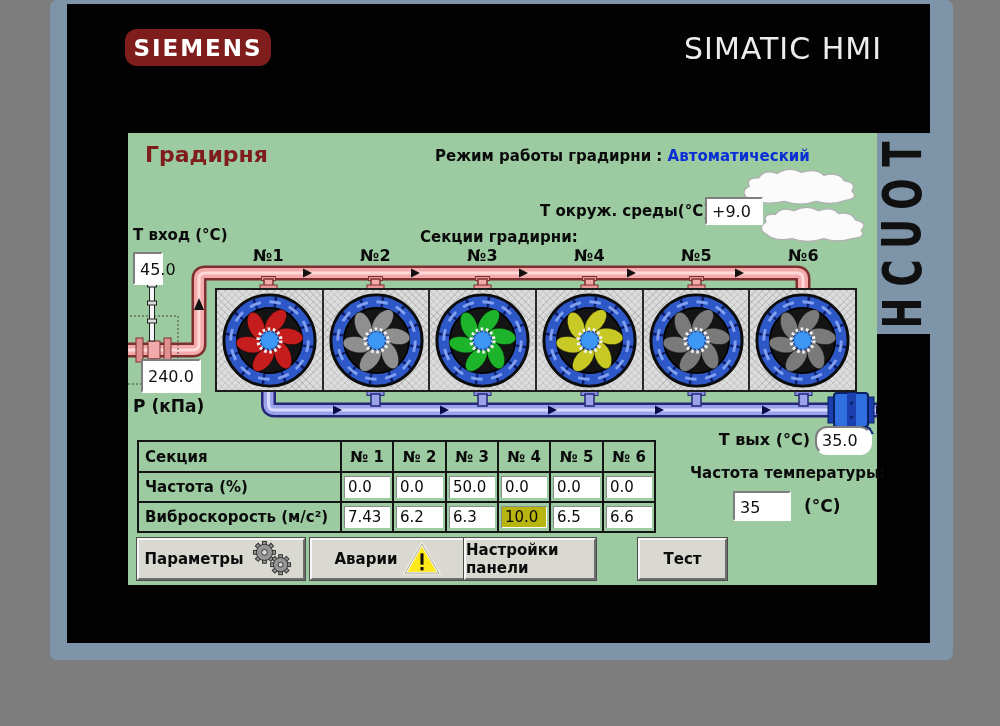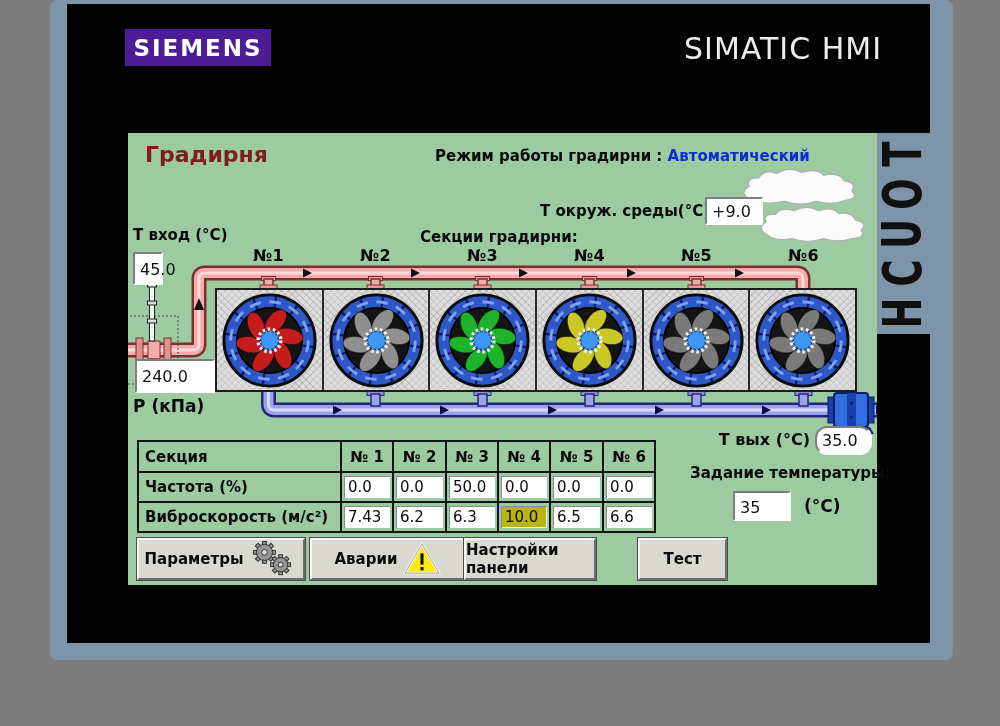--- a/index.html
+++ b/index.html
@@ -45,21 +45,21 @@
            font-weight:bold;font-size:15px;color:#0b0b0b;}
   .mode-line{white-space:nowrap;}
   .clouds{position:absolute;left:610px;top:31px;z-index:2;}
 </style>
 </head>
 <body>
 
 <div class="frame">
   <div class="bezel">
 
-    <div class="brand" style="background: #4c1d95;">
+    <div class="brand" style="background: #7f1d1d; border-radius: 12px;">
       <span>SIEMENS</span>
     </div>
     <div class="product">SIMATIC HMI</div>
     <div class="touch-strip" id="touch-strip">
         <span>T</span>
         <span>O</span>
         <span>U</span>
         <span>C</span>
         <span>H</span>
       </div>
@@ -333,27 +333,27 @@
               <g transform="rotate(318)">
                 <ellipse cx="0" cy="-20.5" rx="8.2" ry="14.5" transform="rotate(22 0 -20.5)" fill="#7a7a7a" stroke="rgba(0,0,0,0.4)" stroke-width="1"></ellipse>
               </g>
     <circle r="11.5" fill="none" stroke="#f2f2f2" stroke-width="4" stroke-dasharray="2.6 2.6"></circle>
     <circle r="9.5" fill="#3d97f5" stroke="#16469e" stroke-width="1.5"></circle>
     <circle r="9.5" fill="none" stroke="#dce8ff" stroke-width="1" stroke-dasharray="1.5 3"></circle>
   </svg>
           </div>
         </div>
 
-      <div class="iobox" style="left:7px;top:226px;width:80px;height:34px;padding-top:6px;">240.0</div>
+      <div class="iobox" style="left:13px;top:226px;width:60px;height:34px;padding-top:6px;">240.0</div>
       <div class="abs lbl" style="left:5px;top:263px;font-size:17px;">Р (кПа)</div>
 
       <div class="abs lbl" style="left:560px;top:297px;width:122px;text-align:right;font-size:16px;">Т вых (°С)</div>
       <div class="iobox" style="left:687px;top:293px;width:57px;height:29px;border-radius:12px;">35.0</div>
 
-      <div class="abs lbl" style="left:562px;top:331px;">Задание температуры:</div>
+      <div class="abs lbl" style="left:562px;top:331px;">Частота температуры:</div>
       <div class="iobox" style="left:605px;top:358px;width:58px;height:30px;padding-top:5px;">35</div>
       <div class="abs lbl" style="left:676px;top:363px;font-size:17px;">(°С)</div>
 
       <table class="status" id="status-table">
           <colgroup>
             <col style="width:203px">
             <col style="width:52px">
             <col style="width:53px">
             <col style="width:52px">
             <col style="width:52px">

